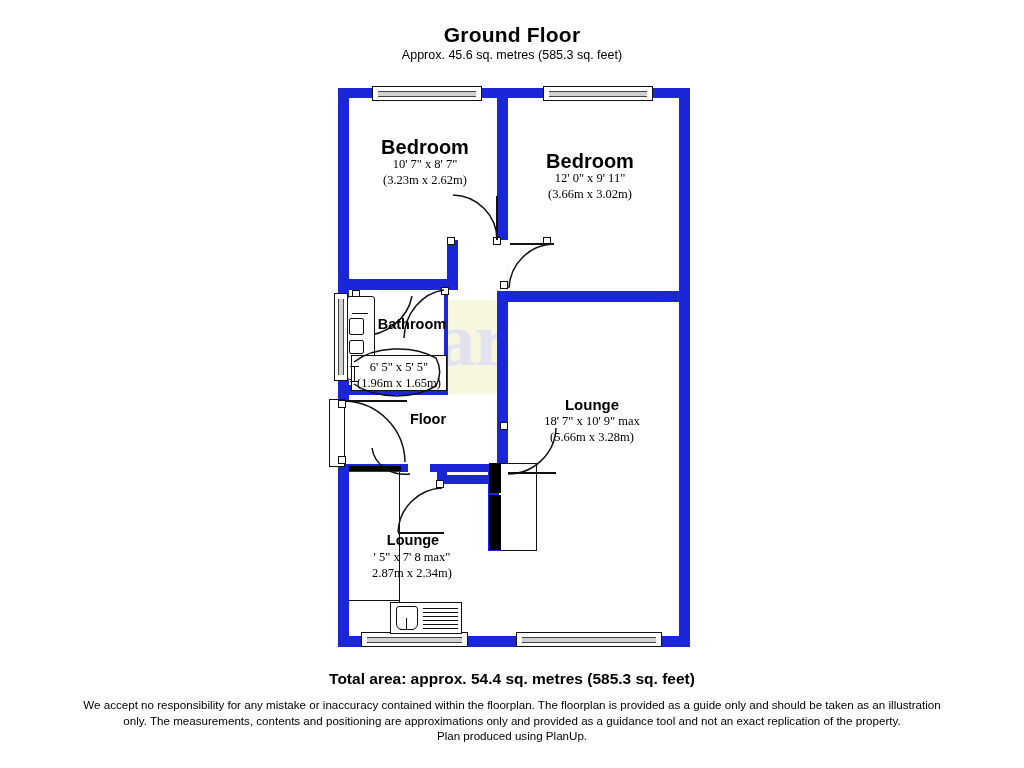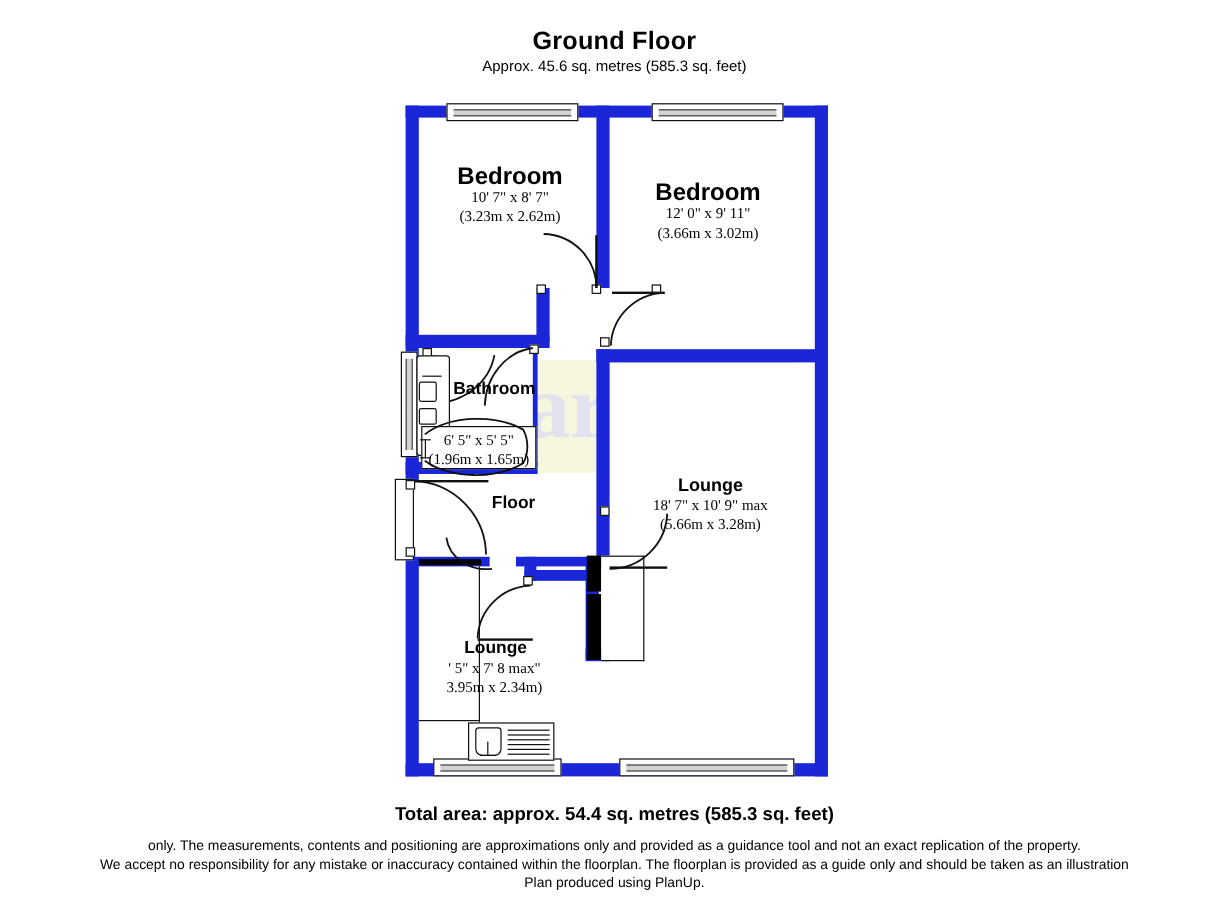--- a/index.html
+++ b/index.html
@@ -296,25 +296,25 @@
 
     <div class="label plain" style="left:382px; top:410px; width:80px;">
       <div class="nm">Floor</div>
     </div>
 
     <div class="label plain" style="left:352px; top:531px; width:110px;">
       <div class="nm">Lounge</div>
     </div>
     <div class="label" style="left:349px; top:550px; width:126px; overflow:hidden; text-align:center;">
       <div class="dim">' 5" x 7' 8 max"</div>
-      <div class="dim">3.95m x 2.34m)</div>
+      <div class="dim">2.87m x 2.34m)</div>
     </div>
 
   </div>
 
   <div class="total-area">Total area: approx.  54.4 sq. metres (585.3 sq. feet)</div>
   <div class="disclaimer">
+    <div>We accept no responsibility for any mistake or inaccuracy contained within the floorplan. The floorplan is provided as a guide only and should be taken as an illustration</div>
     <div>only. The measurements, contents and positioning are approximations only and provided as a guidance tool and not an exact replication of the property.</div>
-    <div>We accept no responsibility for any mistake or inaccuracy contained within the floorplan. The floorplan is provided as a guide only and should be taken as an illustration</div>
     <div>Plan produced using PlanUp.</div>
   </div>
 
 </div>
 
 </body></html>

